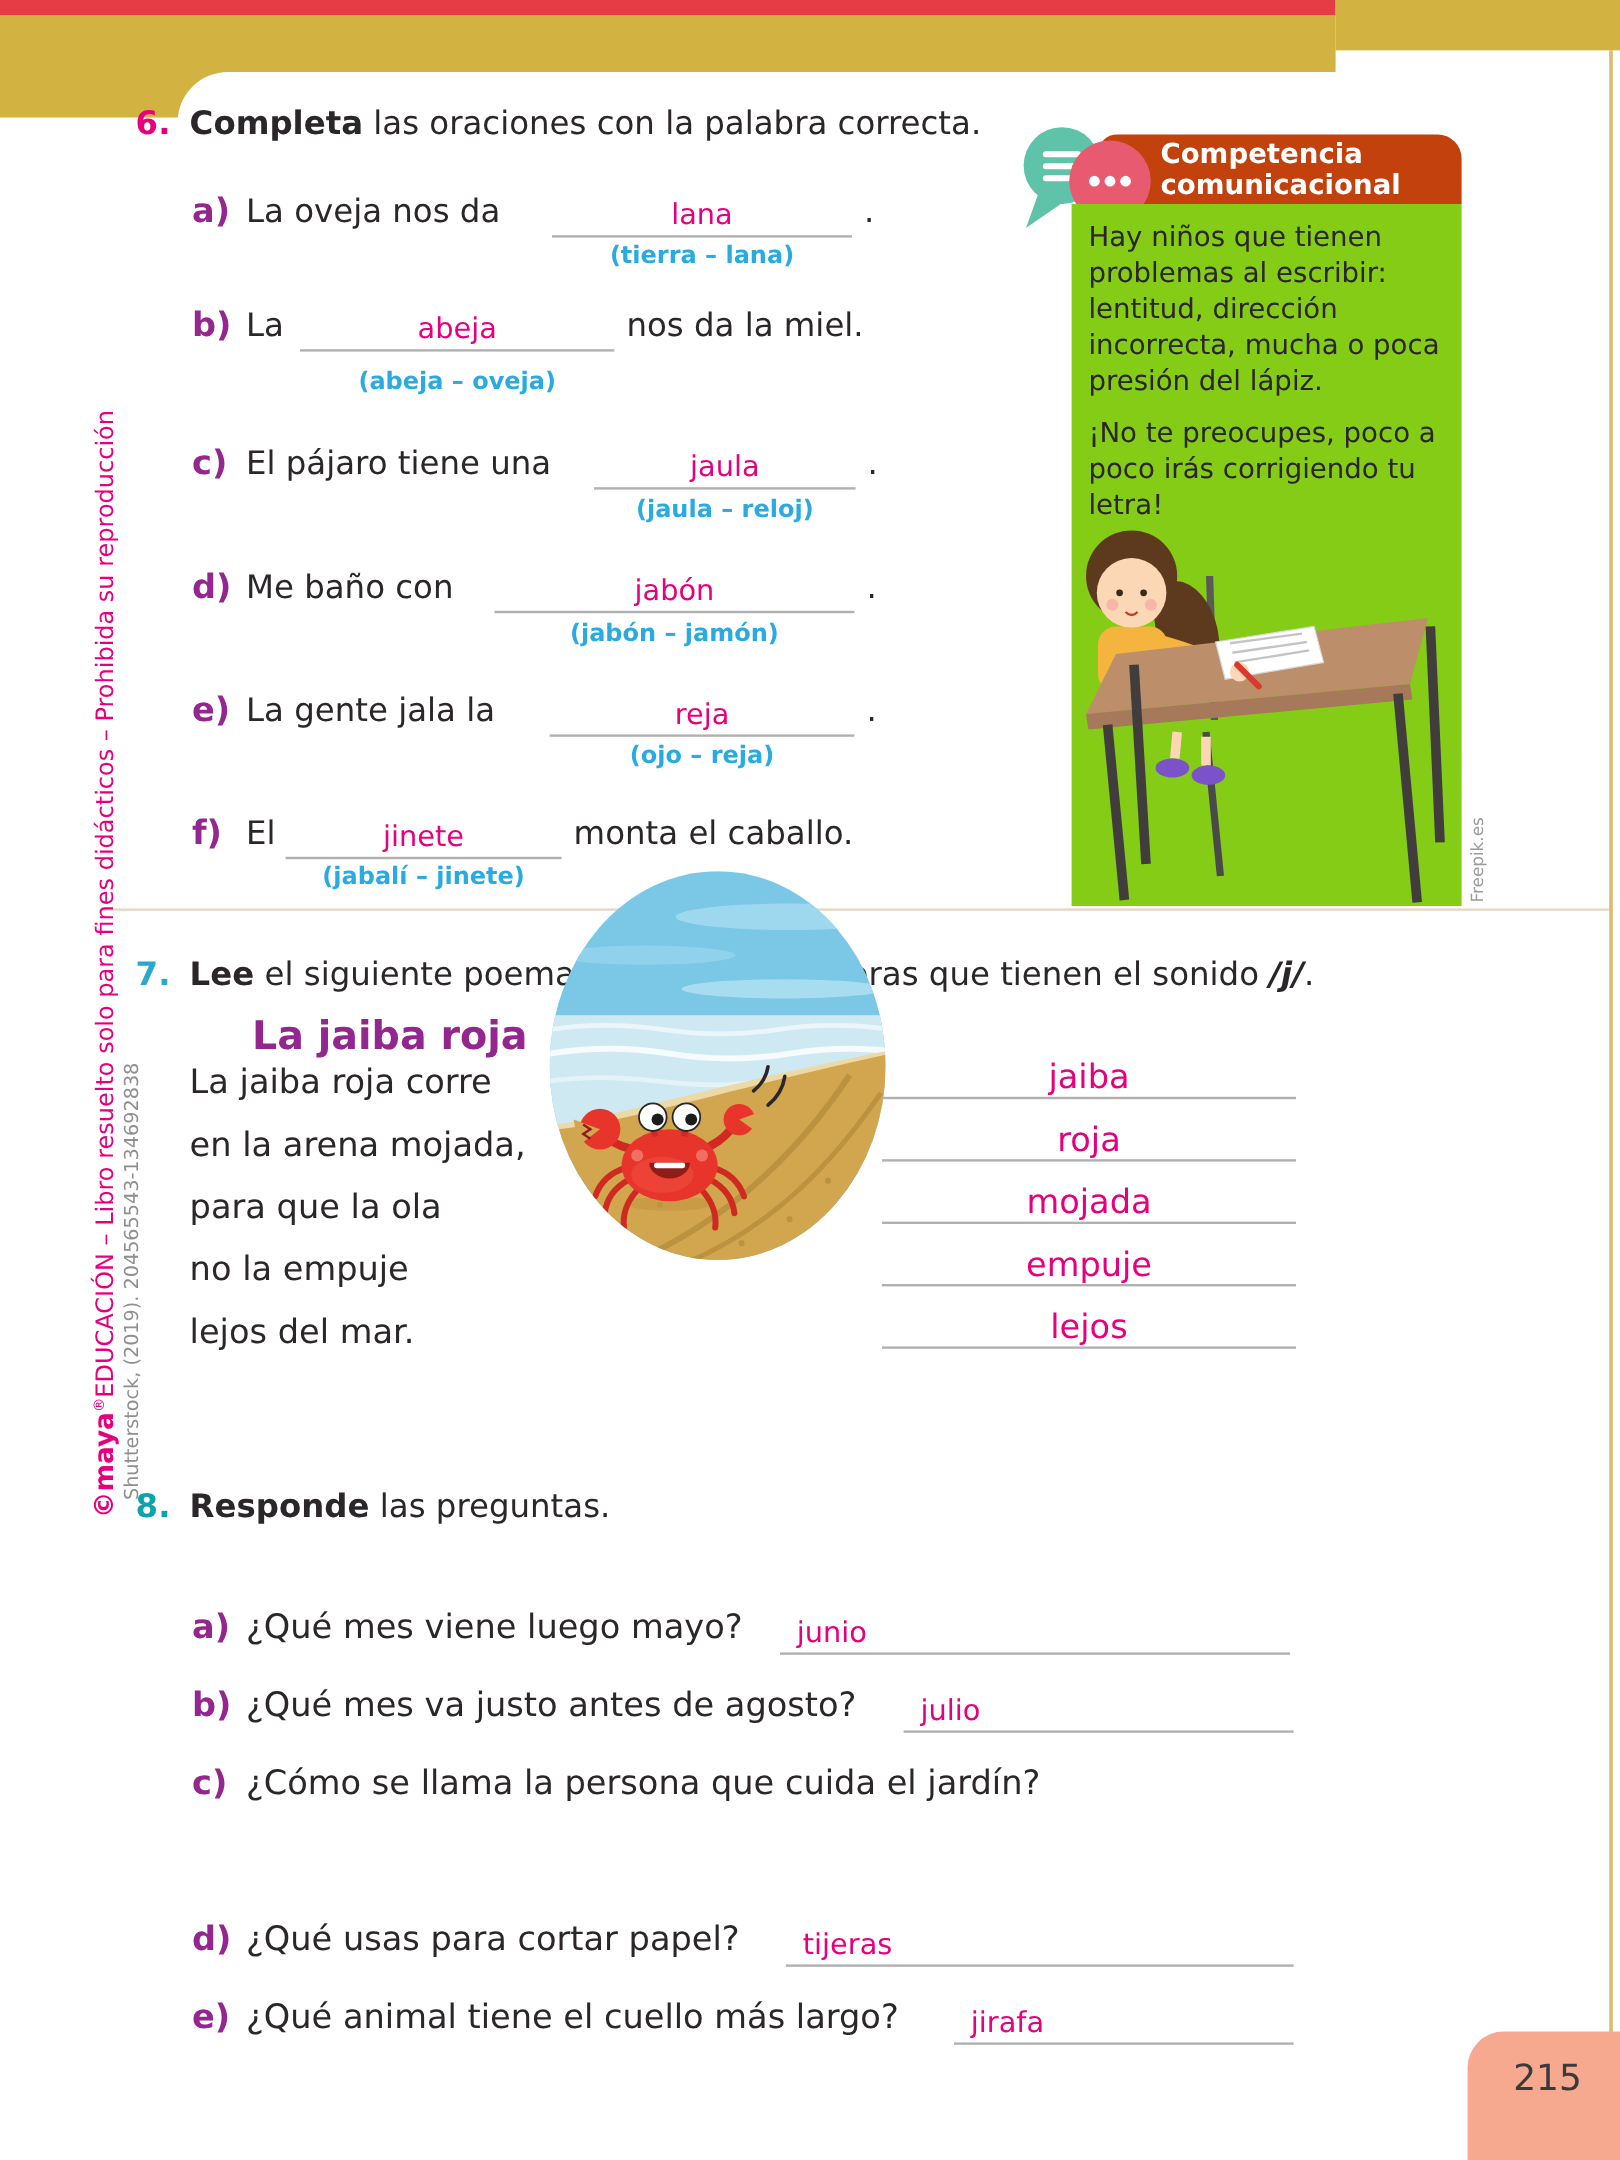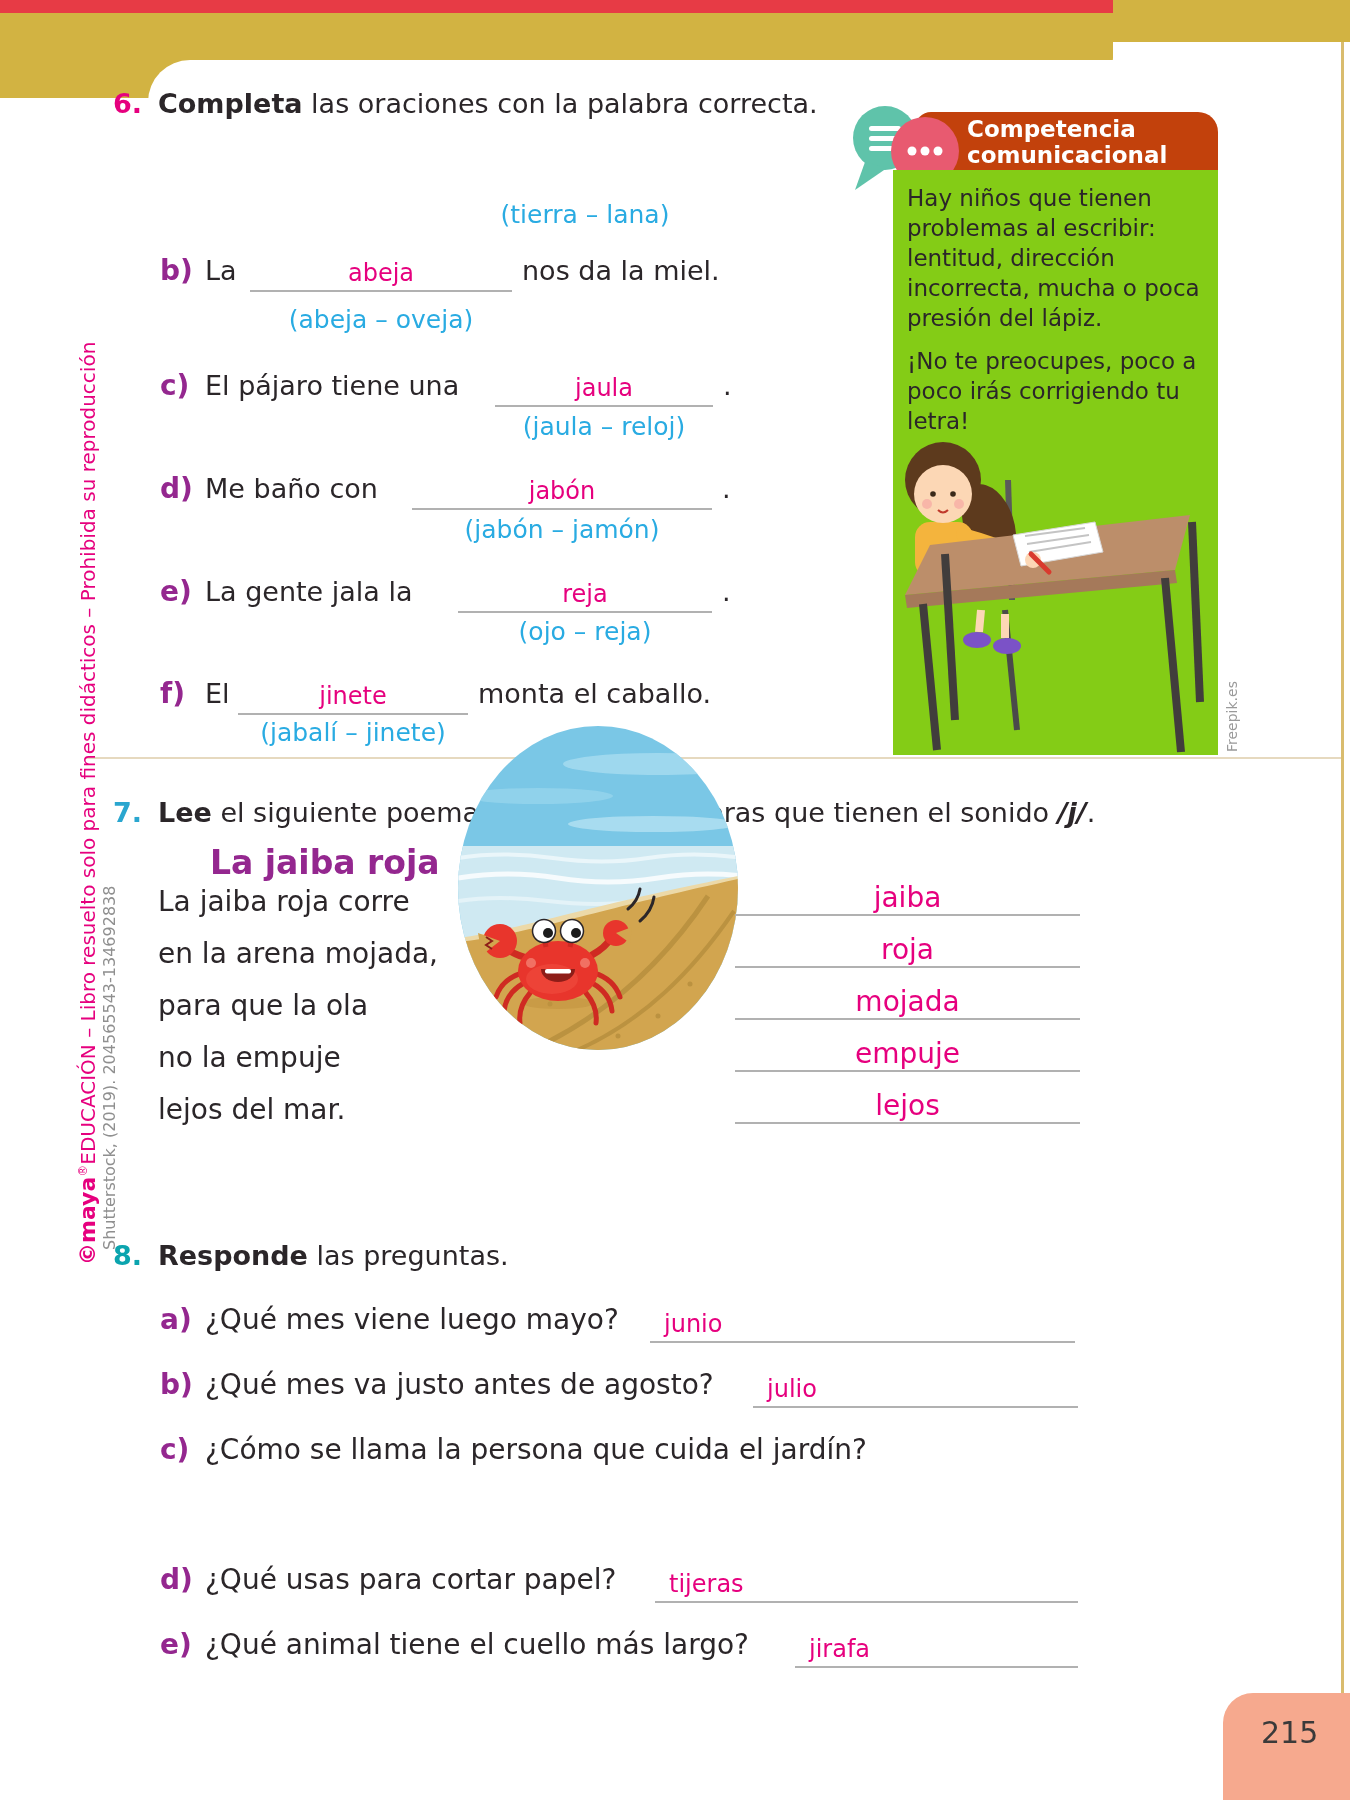--- a/index.html
+++ b/index.html
@@ -9,27 +9,27 @@
   .ex-header { position:absolute; font-size:27px; white-space:nowrap; }
   .ex-num { font-weight:bold; display:inline-block; width:45px; }
   .num6 { color:#e6007e; } .num7 { color:#2aa6cf; } .num8 { color:#0ba4ae; }
   .bold { font-weight:bold; }
   .item-letter { color:#94278f; font-weight:bold; font-size:28px; display:inline-block; width:45px; }
   .row6 { position:absolute; height:42px; line-height:42px; font-size:27px; white-space:nowrap; }
   .before { display:inline-block; }
   .ans-line { display:inline-block; border-bottom:2px solid #b1b1b1; text-align:center;
               color:#e6007e; font-size:24px; height:40px; line-height:46px; vertical-align:bottom; }
   .after { margin-left:10px; }
-  .options { position:absolute; color:#29abe2; font-size:25px; text-align:center; white-space:nowrap; }
+  .options { position:absolute; color:#29abe2; font-size:20px; text-align:center; white-space:nowrap;font-weight:bold; }
   .poem-title { position:absolute; color:#94278f; font-weight:bold; font-size:33px; }
   .poem-line { position:absolute; font-size:28px; white-space:nowrap; }
   .ans7 { position:absolute; border-bottom:2px solid #b1b1b1; text-align:center;
           color:#e6007e; font-size:28px; height:36px; line-height:40px; }
   .q-row { position:absolute; height:46px; line-height:46px; font-size:28px; white-space:nowrap; }
-  .q-text { display:inline-block; }
+  .q-text { display:inline-block;margin-top:36px; }
   .q-ans { display:inline-block; border-bottom:2px solid #b1b1b1; color:#e6007e; font-size:24px;
            height:44px; line-height:50px; vertical-align:bottom; text-align:left; padding-left:14px;
            box-sizing:border-box; }
   .comp-header { position:absolute; left:915px; top:112px; width:303px; height:58px; background:#c2410c;
                  border-radius:16px 20px 0 0; color:#fff; font-weight:bold; font-size:23px;
                  line-height:26px; padding:4px 0 0 52px; box-sizing:border-box; }
   .comp-body { position:absolute; left:893px; top:170px; width:325px; height:585px; background:#84cc16; }
   .comp-body p { margin:13px 0 0 0; padding:0 14px; font-size:23px; line-height:30px; color:#2b2629; }
   .vtext { position:absolute; transform:rotate(-90deg); white-space:nowrap; }
   .page-tab { position:absolute; left:1223px; top:1693px; width:127px; height:107px;
@@ -45,20 +45,23 @@
   <div class="abs" style="left:0; top:13px; width:1113px; height:85px; background:#d2b342; border-bottom-right-radius:40px;"></div>
   <div class="abs" style="left:1113px; top:0; width:237px; height:42px; background:#d2b342;"></div>
   <div class="abs" style="left:148px; top:60px; width:967px; height:42px; background:#ffffff; border-top-left-radius:46px;"></div>
   <div class="abs" style="left:1341px; top:42px; width:3px; height:1758px; background:#d9bc6e;"></div>
   <div class="abs" style="left:85px; top:757px; width:1256px; height:2px; background:#e6d9bf;"></div>
 
   <div class="ex-header" style="left:113px; top:88px;">
     <span class="ex-num num6">6.</span><span class="bold">Completa</span><span> las oraciones con la palabra correcta.</span>
   </div>
 
+  <div class="row6" style="left:160px; top:155px;">
+    <span class="item-letter">a)</span><span class="before" style="width:255px;">La oveja nos da</span><span class="ans-line" style="width:250px;"><span>lana</span></span><span class="after">.</span>
+  </div>
   <div class="options" style="left:460px; top:200px; width:250px;">(tierra – lana)</div>
 
   <div class="row6" style="left:160px; top:250px;">
     <span class="item-letter">b)</span><span class="before" style="width:45px;">La</span><span class="ans-line" style="width:262px;"><span>abeja</span></span><span class="after">nos da la miel.</span>
   </div>
   <div class="options" style="left:250px; top:305px; width:262px;">(abeja – oveja)</div>
 
   <div class="row6" style="left:160px; top:365px;">
     <span class="item-letter">c)</span><span class="before" style="width:290px;">El pájaro tiene una</span><span class="ans-line" style="width:218px;"><span>jaula</span></span><span class="after">.</span>
   </div>

